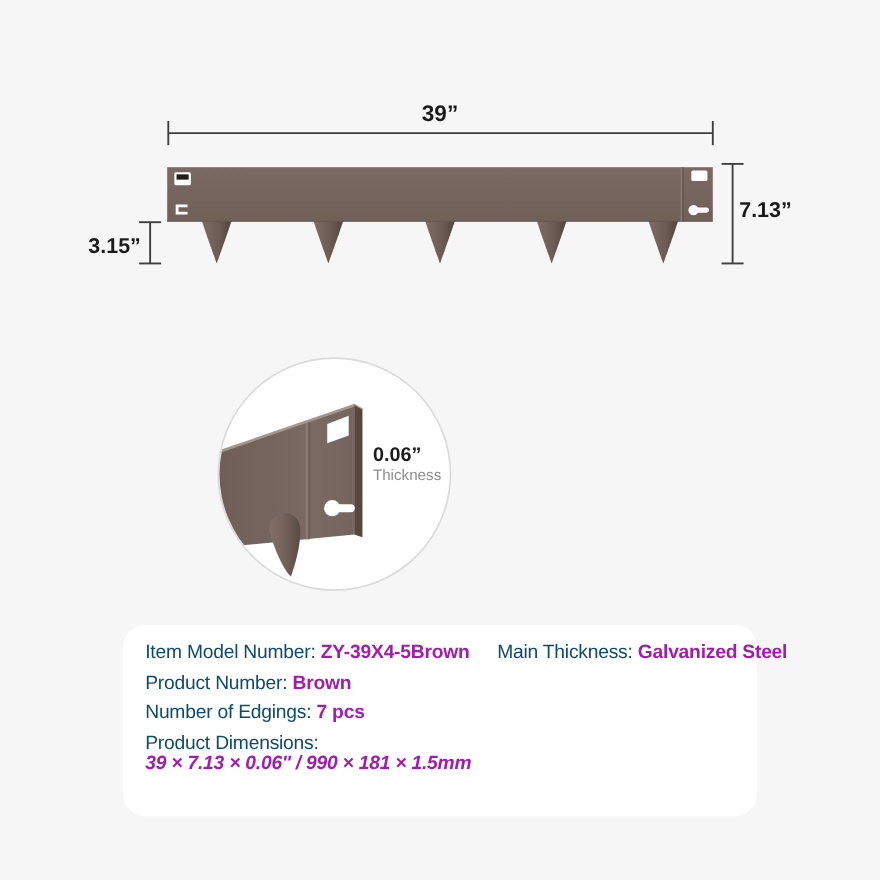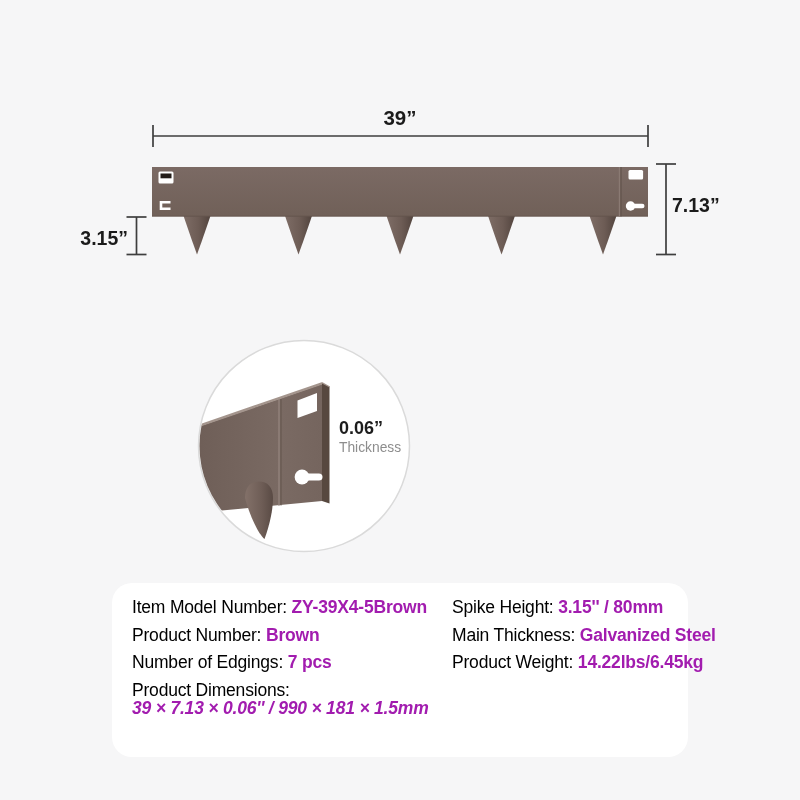--- a/index.html
+++ b/index.html
@@ -3,42 +3,42 @@
 <meta charset="utf-8">
 <style>
   html,body{margin:0;padding:0;}
   body{
     width:800px;height:800px;
     background:#f6f6f7;
     font-family:"Liberation Sans", sans-serif;
     position:relative;
     overflow:hidden;
   }
-  .stage{position:absolute;inset:0;width:800px;height:572px;margin-top:15px;}
+  .stage{position:absolute;inset:0;width:800px;height:572px;}
   .diagram-svg{position:absolute;left:0;top:0;}
   .spec-panel{
     position:absolute;
     left:112px;top:568px;
     width:576px;height:174px;
     background:#ffffff;
     border-radius:20px;
     box-sizing:border-box;
     padding:16px 0 0 20px;
   }
   .spec-col{position:absolute;top:15px;}
   .spec-col.left{left:20px;width:300px;}
   .spec-col.right{left:340px;width:230px;}
   .spec-row{
     margin:0 0 9px 0;
     font-size:17.5px;
     line-height:18.6px;
     letter-spacing:-0.2px;
     white-space:nowrap;
   }
-  .spec-label{color:#000000;font-weight:400;}
+  .spec-label{color:#0c4a6e;font-weight:400;}
   .spec-value{color:#a21caf;font-weight:700;}
   .spec-row.wrap .spec-value{display:block;white-space:nowrap;font-style:italic;}
 </style>
 </head>
 <body>
 
 <div class="stage">
 
   <svg class="diagram-svg" width="800" height="560" viewBox="0 0 800 560">
     <defs>
@@ -158,24 +158,18 @@
       </p>
       <p class="spec-row">
         <span class="spec-label">Number of Edgings: </span><span class="spec-value">7 pcs</span>
       </p>
       <p class="spec-row wrap">
         <span class="spec-label">Product Dimensions:</span><span class="spec-value">39 × 7.13 × 0.06'' / 990 × 181 × 1.5mm</span>
       </p>
     </div>
     <div class="spec-col right">
       <p class="spec-row">
-        <span class="spec-label">Spike Height: </span><span class="spec-value">3.15'' / 80mm</span>
-      </p>
-      <p class="spec-row">
         <span class="spec-label">Main Thickness: </span><span class="spec-value">Galvanized Steel</span>
-      </p>
-      <p class="spec-row">
-        <span class="spec-label">Product Weight: </span><span class="spec-value">14.22lbs/6.45kg</span>
       </p>
     </div>
   </div>
 
 </div>
 
 </body></html>

